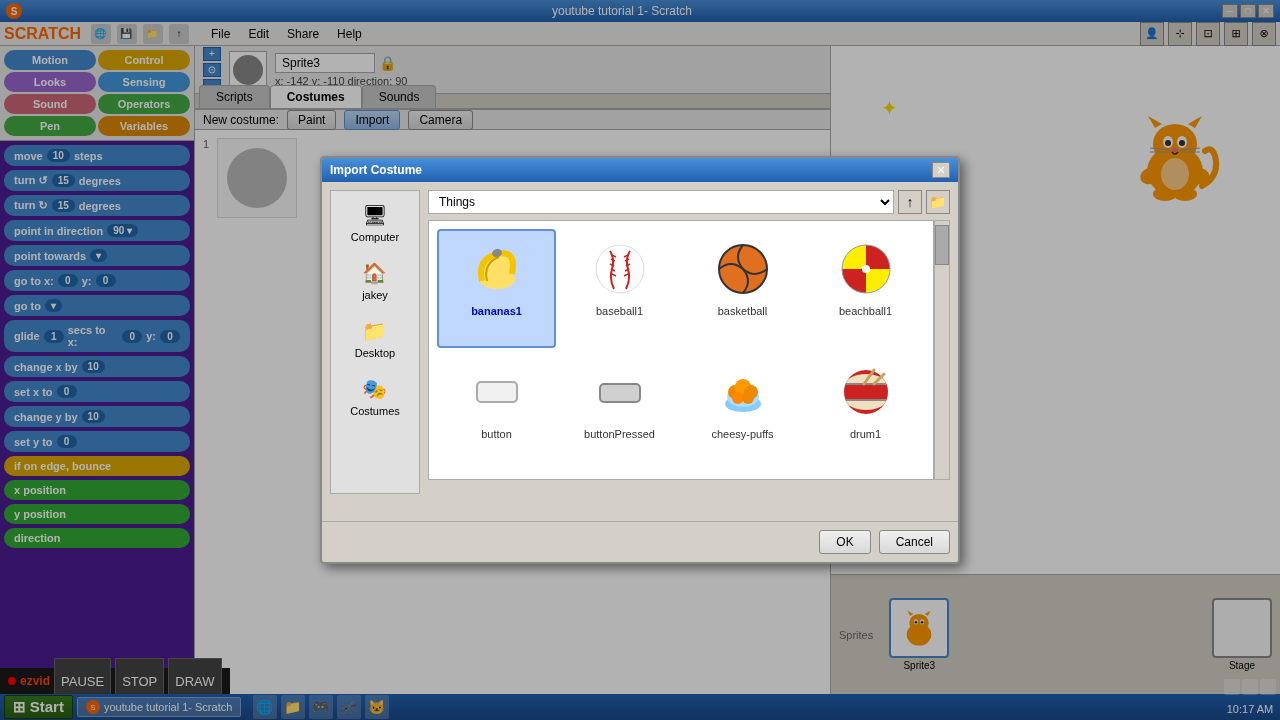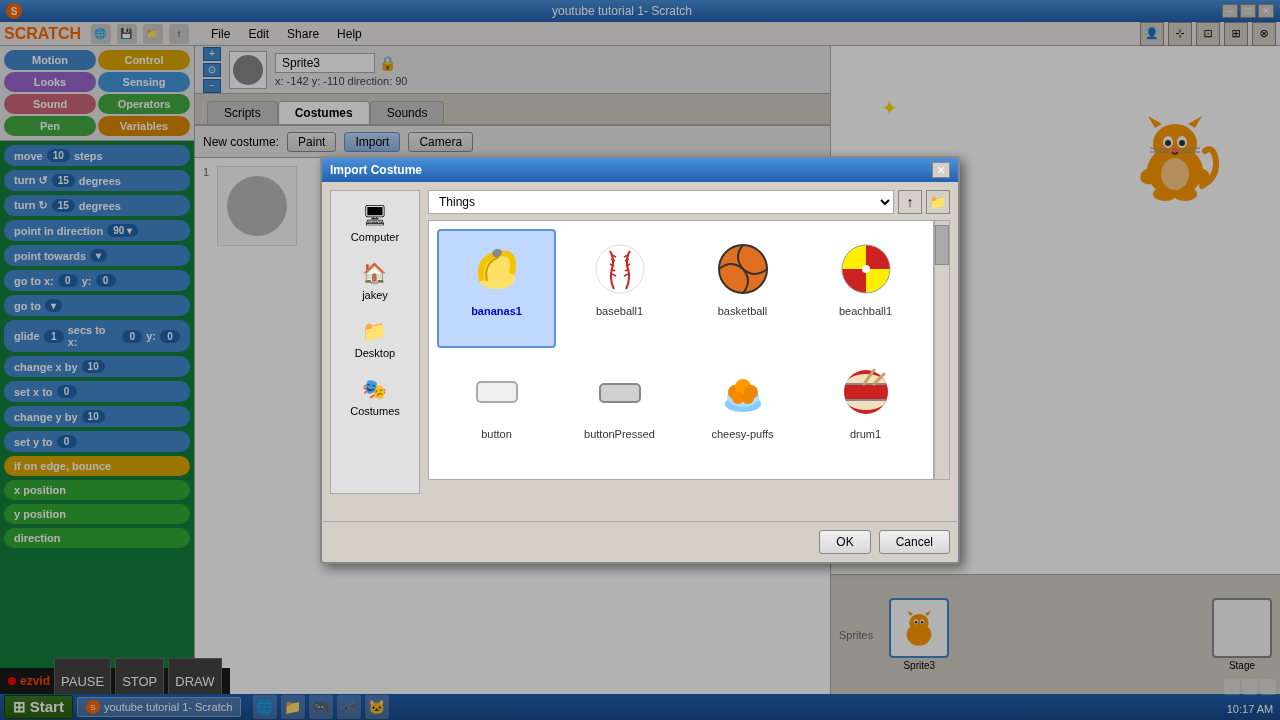--- a/index.html
+++ b/index.html
@@ -123,21 +123,21 @@
       gap: 8px;
       align-items: center;
       flex-direction: column;
     }
     .sys-tray-icons { display: flex; gap: 2px; }
     .sys-icon { width: 16px; height: 16px; background: rgba(255,255,255,0.3); border-radius: 2px; }
 
     
     #left-panel {
       width: 195px;
-      background: #15803d;
+      background: #4c1d95;
       display: flex;
       flex-direction: column;
       border-right: 1px solid #aaa;
       justify-content: space-between;
     }
     #block-categories {
       display: grid;
       grid-template-columns: 1fr 1fr;
       gap: 2px;
       padding: 4px;
@@ -251,43 +251,43 @@
       border: 1px solid #aaa;
       background: white;
       padding: 2px 6px;
       font-size: 12px;
       width: 100px;
     }
     .sprite-lock { font-size: 14px; }
     .sprite-coords { font-size: 11px; color: #444; }
 
     #tabs-bar {
-      height: 32px;
+      height: 16px;
       background: #d4d0c8;
       display: flex;
       align-items: flex-end;
-      padding-left: 12px;
+      padding-left: 4px;
       border-bottom: 2px solid #aaa;
     }
     .tab {
       padding: 4px 16px;
       border: 1px solid #aaa;
       border-bottom: none;
       background: #c8c8c8;
       font-size: 12px;
       cursor: pointer;
       border-radius: 4px 4px 0 0;
     }
     .tab.active {
       background: white;
       font-weight: bold;
     }
 
     #new-costume-bar {
-      height: 32px;
+      height: 20px;
       background: #e8e8e8;
       display: flex;
       align-items: center;
       padding: 0 8px;
       gap: 8px;
       border-bottom: 1px solid #aaa;
       font-size: 12px;
     }
     .new-costume-btn {
       padding: 2px 10px;

